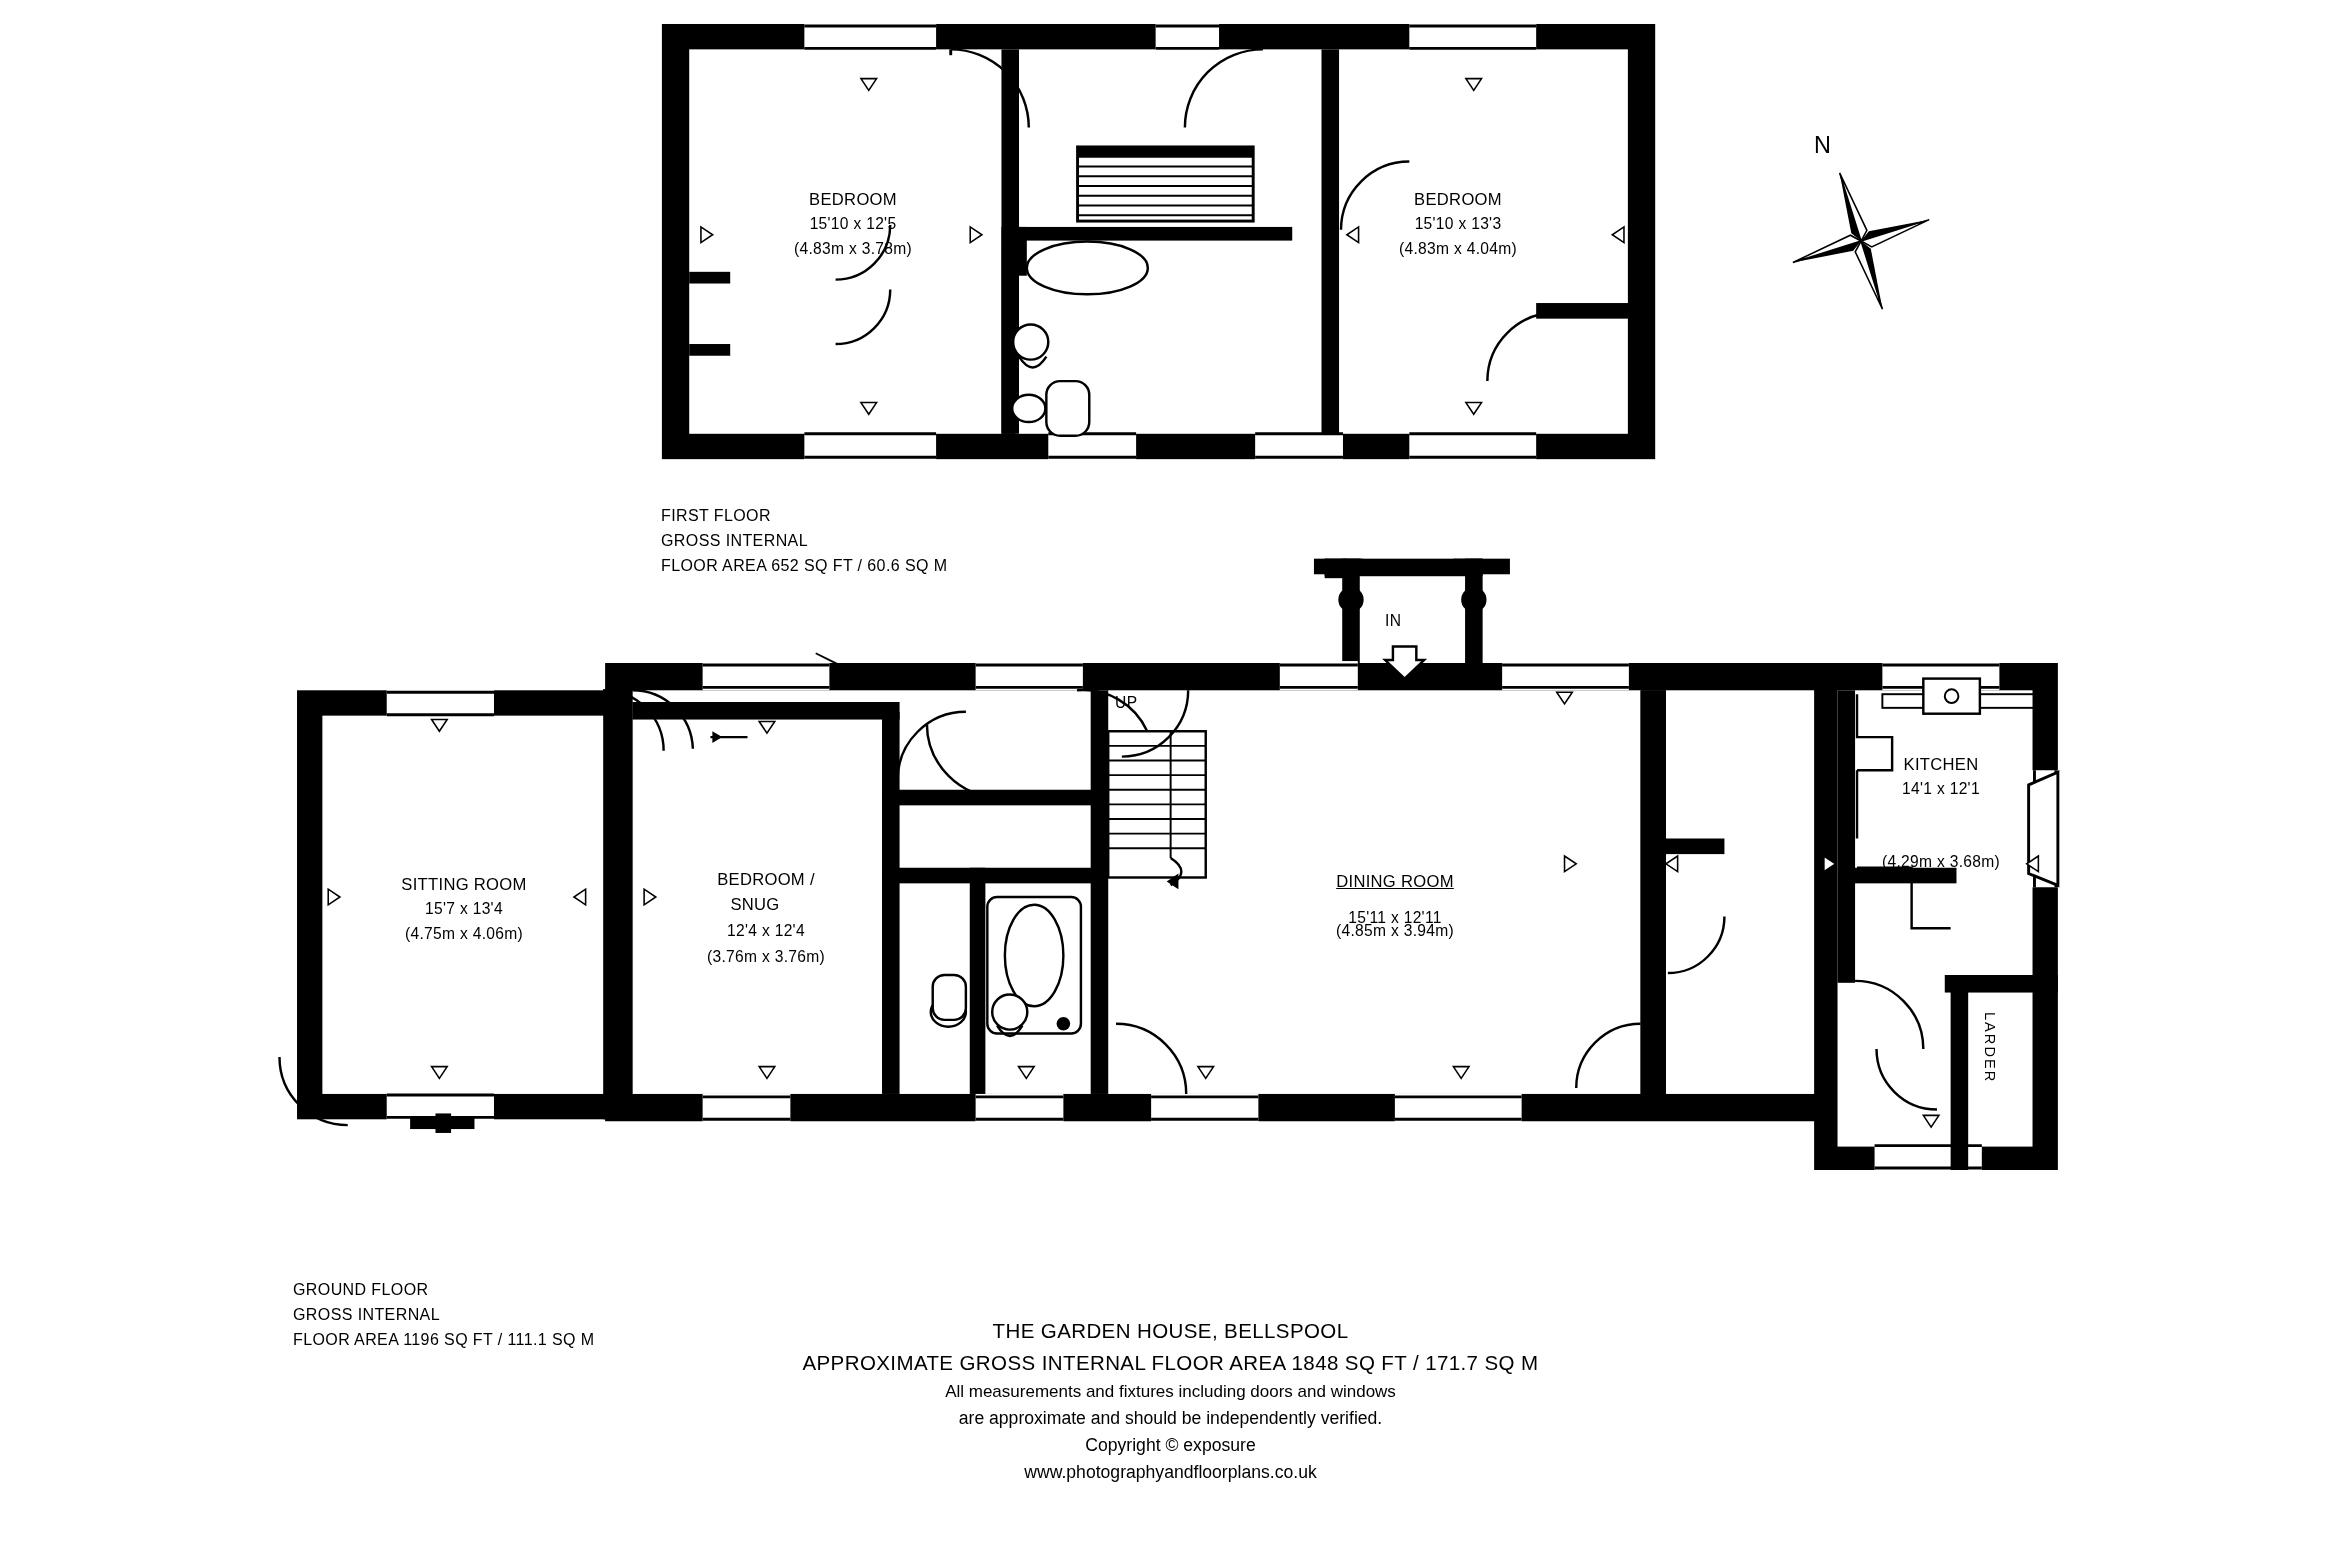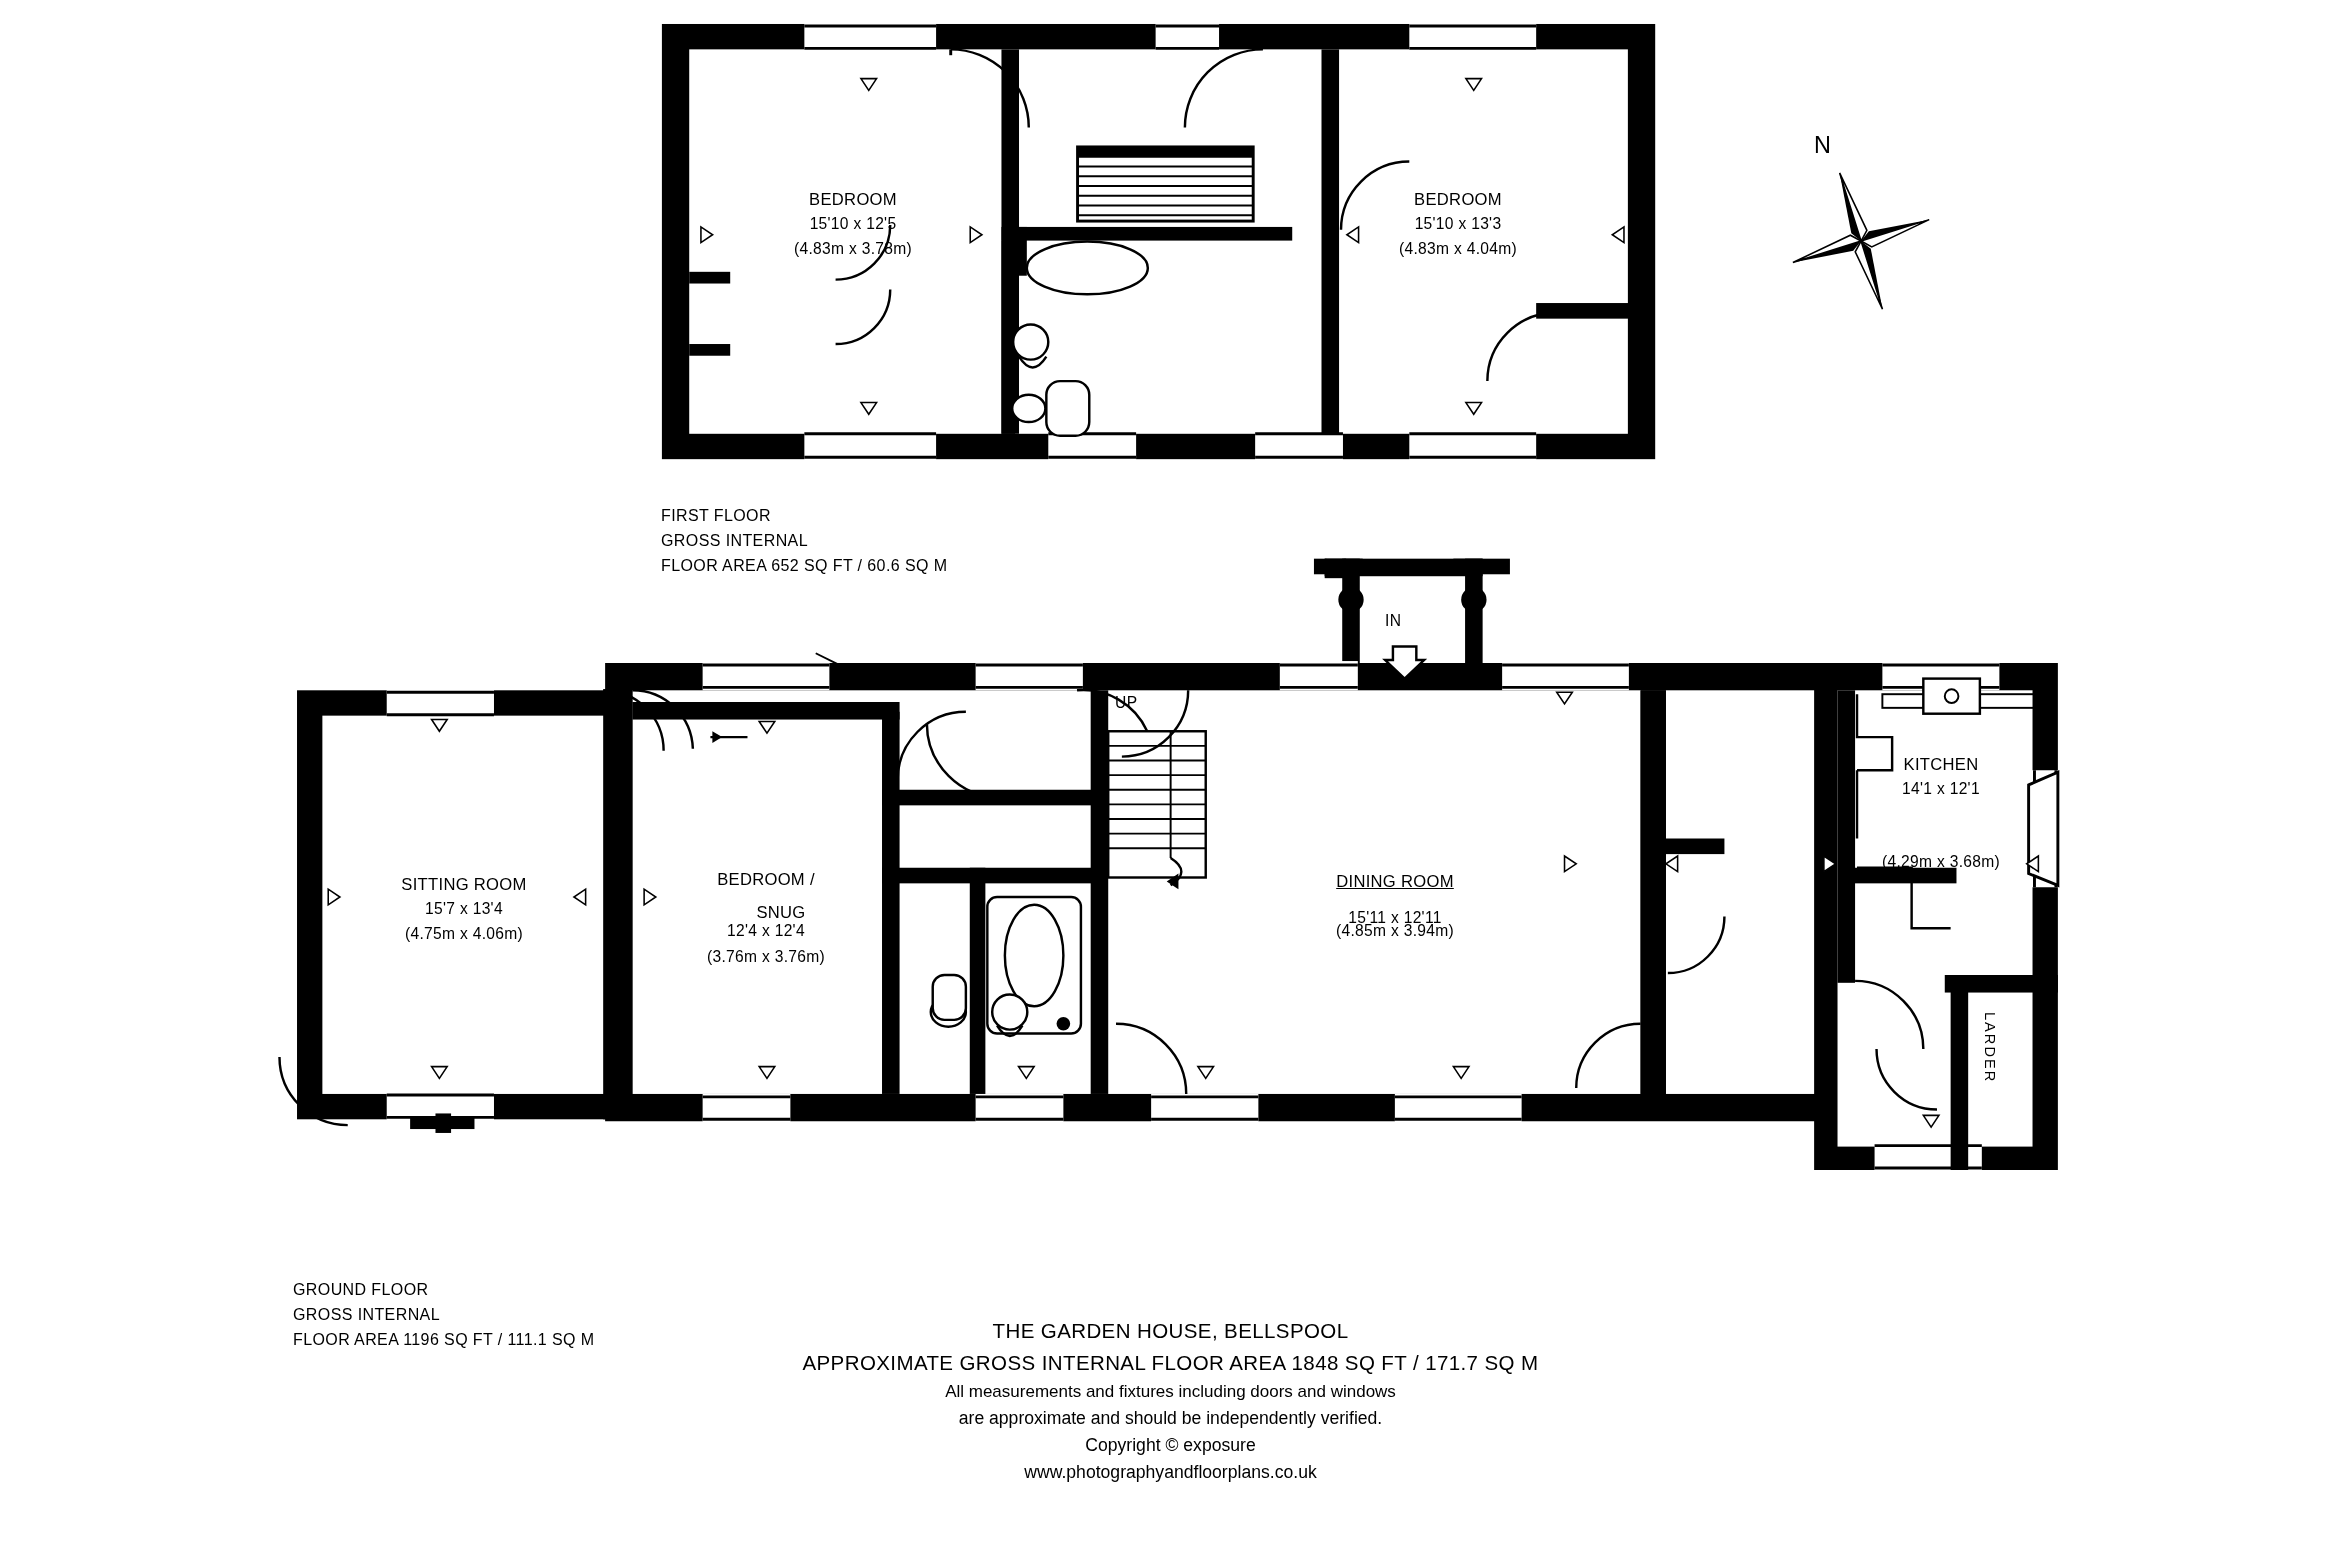--- a/index.html
+++ b/index.html
@@ -353,21 +353,21 @@
 
       <rect x="120" y="586" width="66" height="12" fill="#000"></rect>
       <rect x="146" y="582" width="16" height="20" fill="#000"></rect>
     </svg>
 
     <div class="label room-name" style="left:54px; top:327px; width:234px;">SITTING ROOM</div>
     <div class="label room-dim" style="left:54px; top:352px; width:234px;">15'7 x 13'4</div>
     <div class="label room-dim" style="left:54px; top:377px; width:234px;">(4.75m x 4.06m)</div>
 
     <div class="label room-name" style="left:356px; top:322px; width:234px;">BEDROOM /</div>
-    <div class="label room-name" style="left:371px; top:347px; width:234px;margin-top:8px;">SNUG</div>
+    <div class="label room-name" style="left:345px; top:347px; width:234px;">SNUG</div>
     <div class="label room-dim" style="left:356px; top:374px; width:234px;">12'4 x 12'4</div>
     <div class="label room-dim" style="left:356px; top:400px; width:234px;">(3.76m x 3.76m)</div>
 
     <div class="label room-name" style="left:975px; top:324px; width:254px;text-decoration:underline;">DINING ROOM</div>
     <div class="label room-dim" style="left:975px; top:349px; width:254px;margin-top:12px;">15'11 x 12'11</div>
     <div class="label room-dim" style="left:975px; top:374px; width:254px;">(4.85m x 3.94m)</div>
 
     <div class="label room-name" style="left:1531px; top:207px; width:234px;">KITCHEN</div>
     <div class="label room-dim" style="left:1531px; top:232px; width:234px;">14'1 x 12'1</div>
     <div class="label room-dim" style="left:1531px; top:257px; width:234px;margin-top:48px;">(4.29m x 3.68m)</div>

